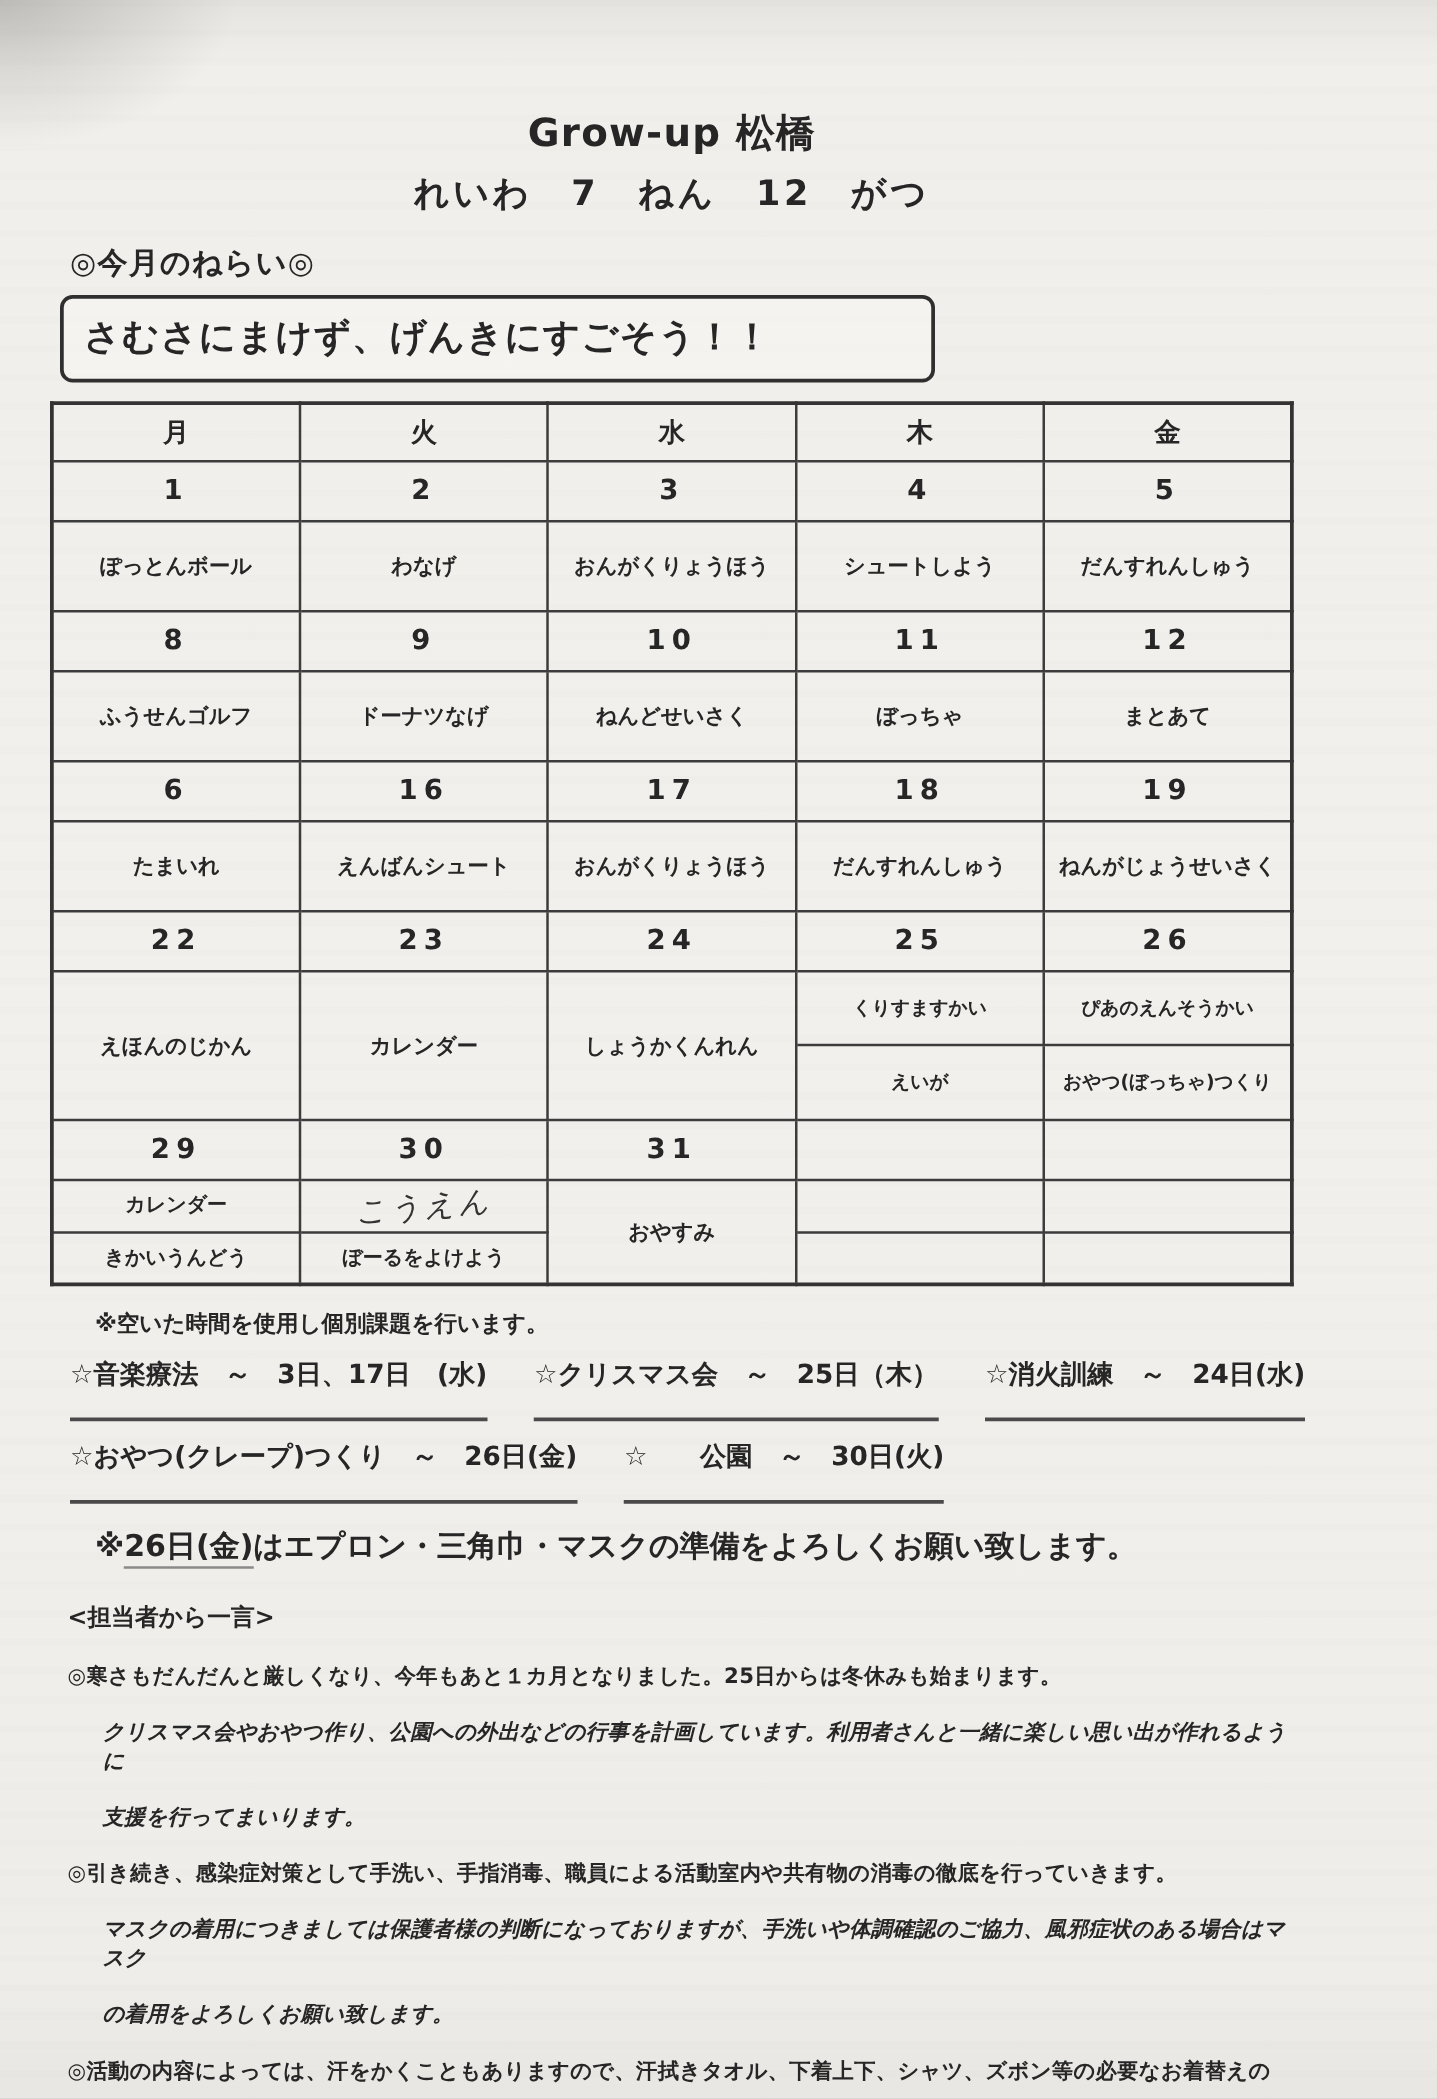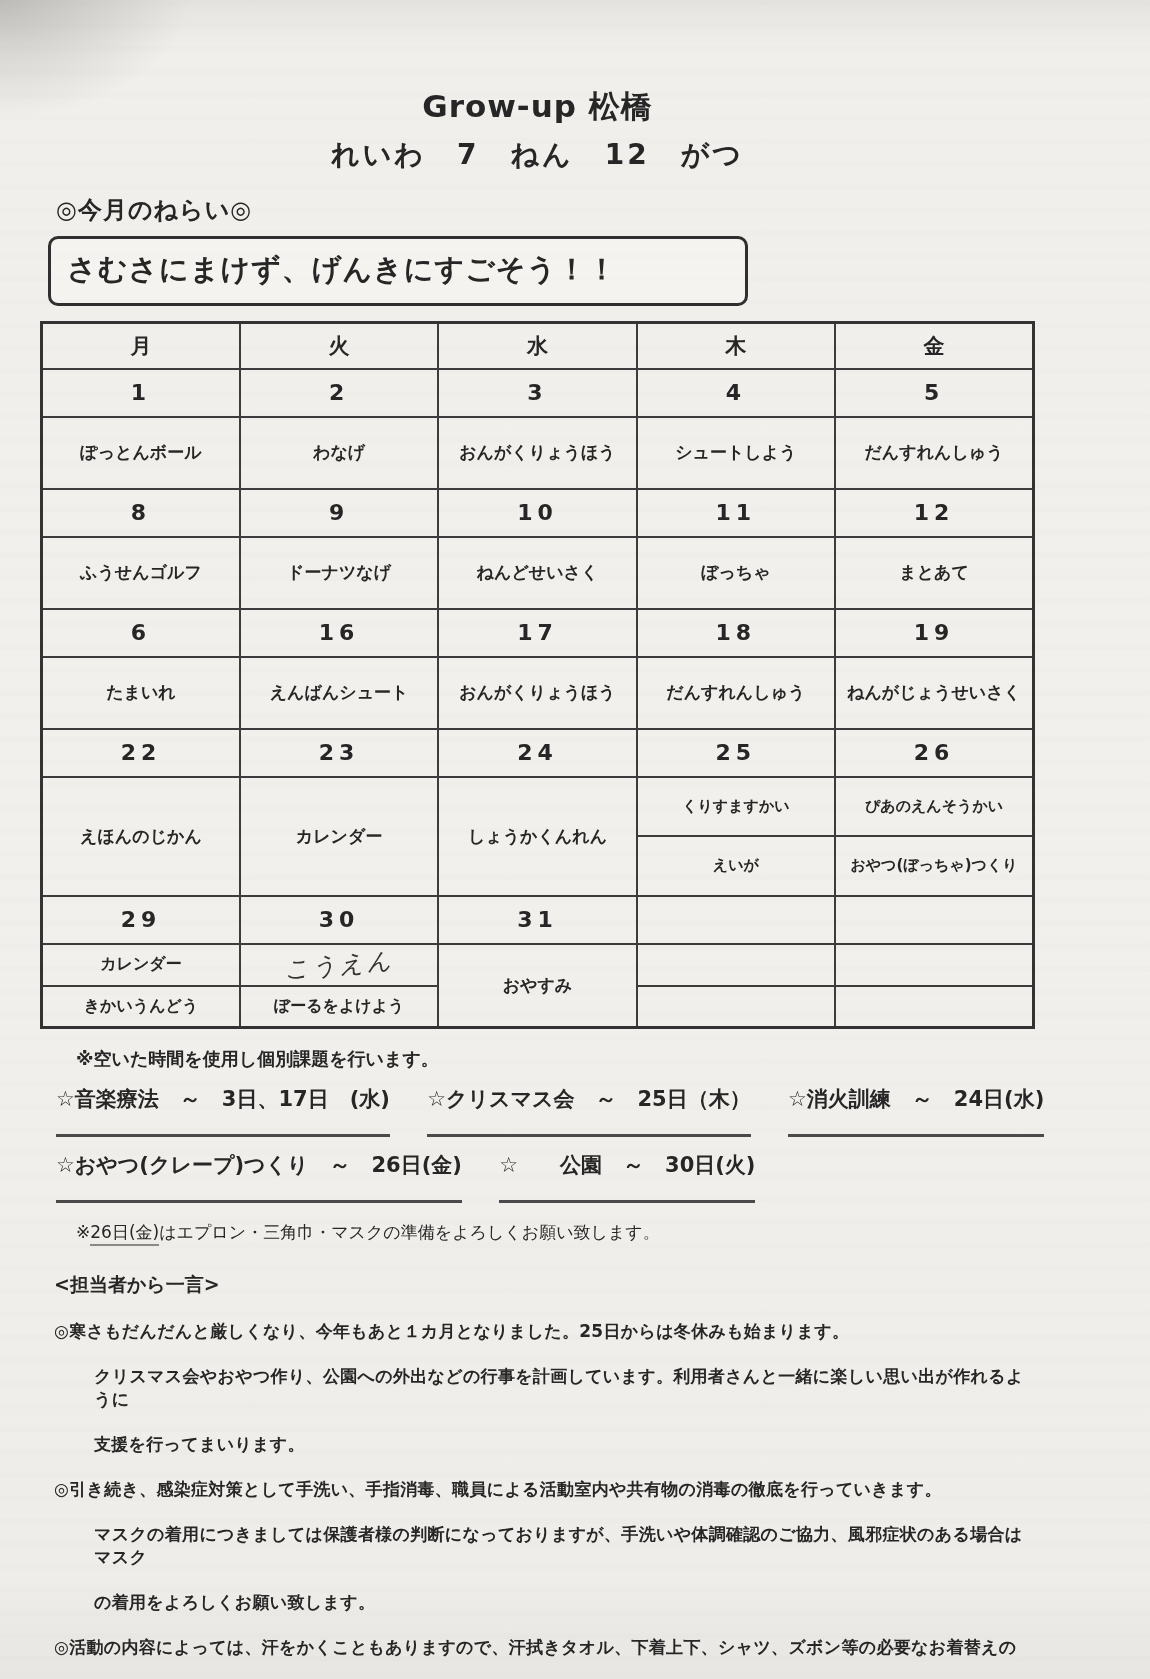--- a/index.html
+++ b/index.html
@@ -42,25 +42,25 @@
   .handwritten {
     display:inline-block; font-size:24px; font-weight:500; font-style:italic;
     letter-spacing:3px; transform:rotate(-5deg); color:#333;
   }
 
   .table-note { margin:18px 0 0 36px; font-size:18px; font-weight:bold; }
   .events-heading { margin:24px 0 0 16px; font-size:23px; font-weight:bold; line-height:1.1; }
   .events-heading ruby rt { font-size:11px; font-weight:600; letter-spacing:1px; }
   .events-line { margin:14px 0 0 16px; font-size:21px; font-weight:bold; white-space:nowrap; }
   .event-item { display:inline-block; border-bottom:3px solid #4a4a4a; padding-bottom:21px; margin-right:30px; }
-  .apron-note { margin:18px 0 0 36px; font-size:17px; font-weight:normal; }
+  .apron-note { margin:18px 0 0 36px; font-size:24px; font-weight:bold; }
   .uline { border-bottom:2px solid #8a8a8a; padding-bottom:2px; }
   .staff-heading { margin:28px 0 0 14px; font-size:19px; font-weight:bold; }
   .staff-line { margin:22px 0 0 14px; font-size:17px; font-weight:600; letter-spacing:.3px; }
-  .staff-line.indent { margin-left:54px; }
+  .staff-line.indent { margin-left:42px;font-style:italic; }
 </style>
 </head>
 <body>
 
 <div class="sheet">
   <div class="scan-streaks"></div>
   <div class="corner-shade"></div>
 
   <div class="content">
 

